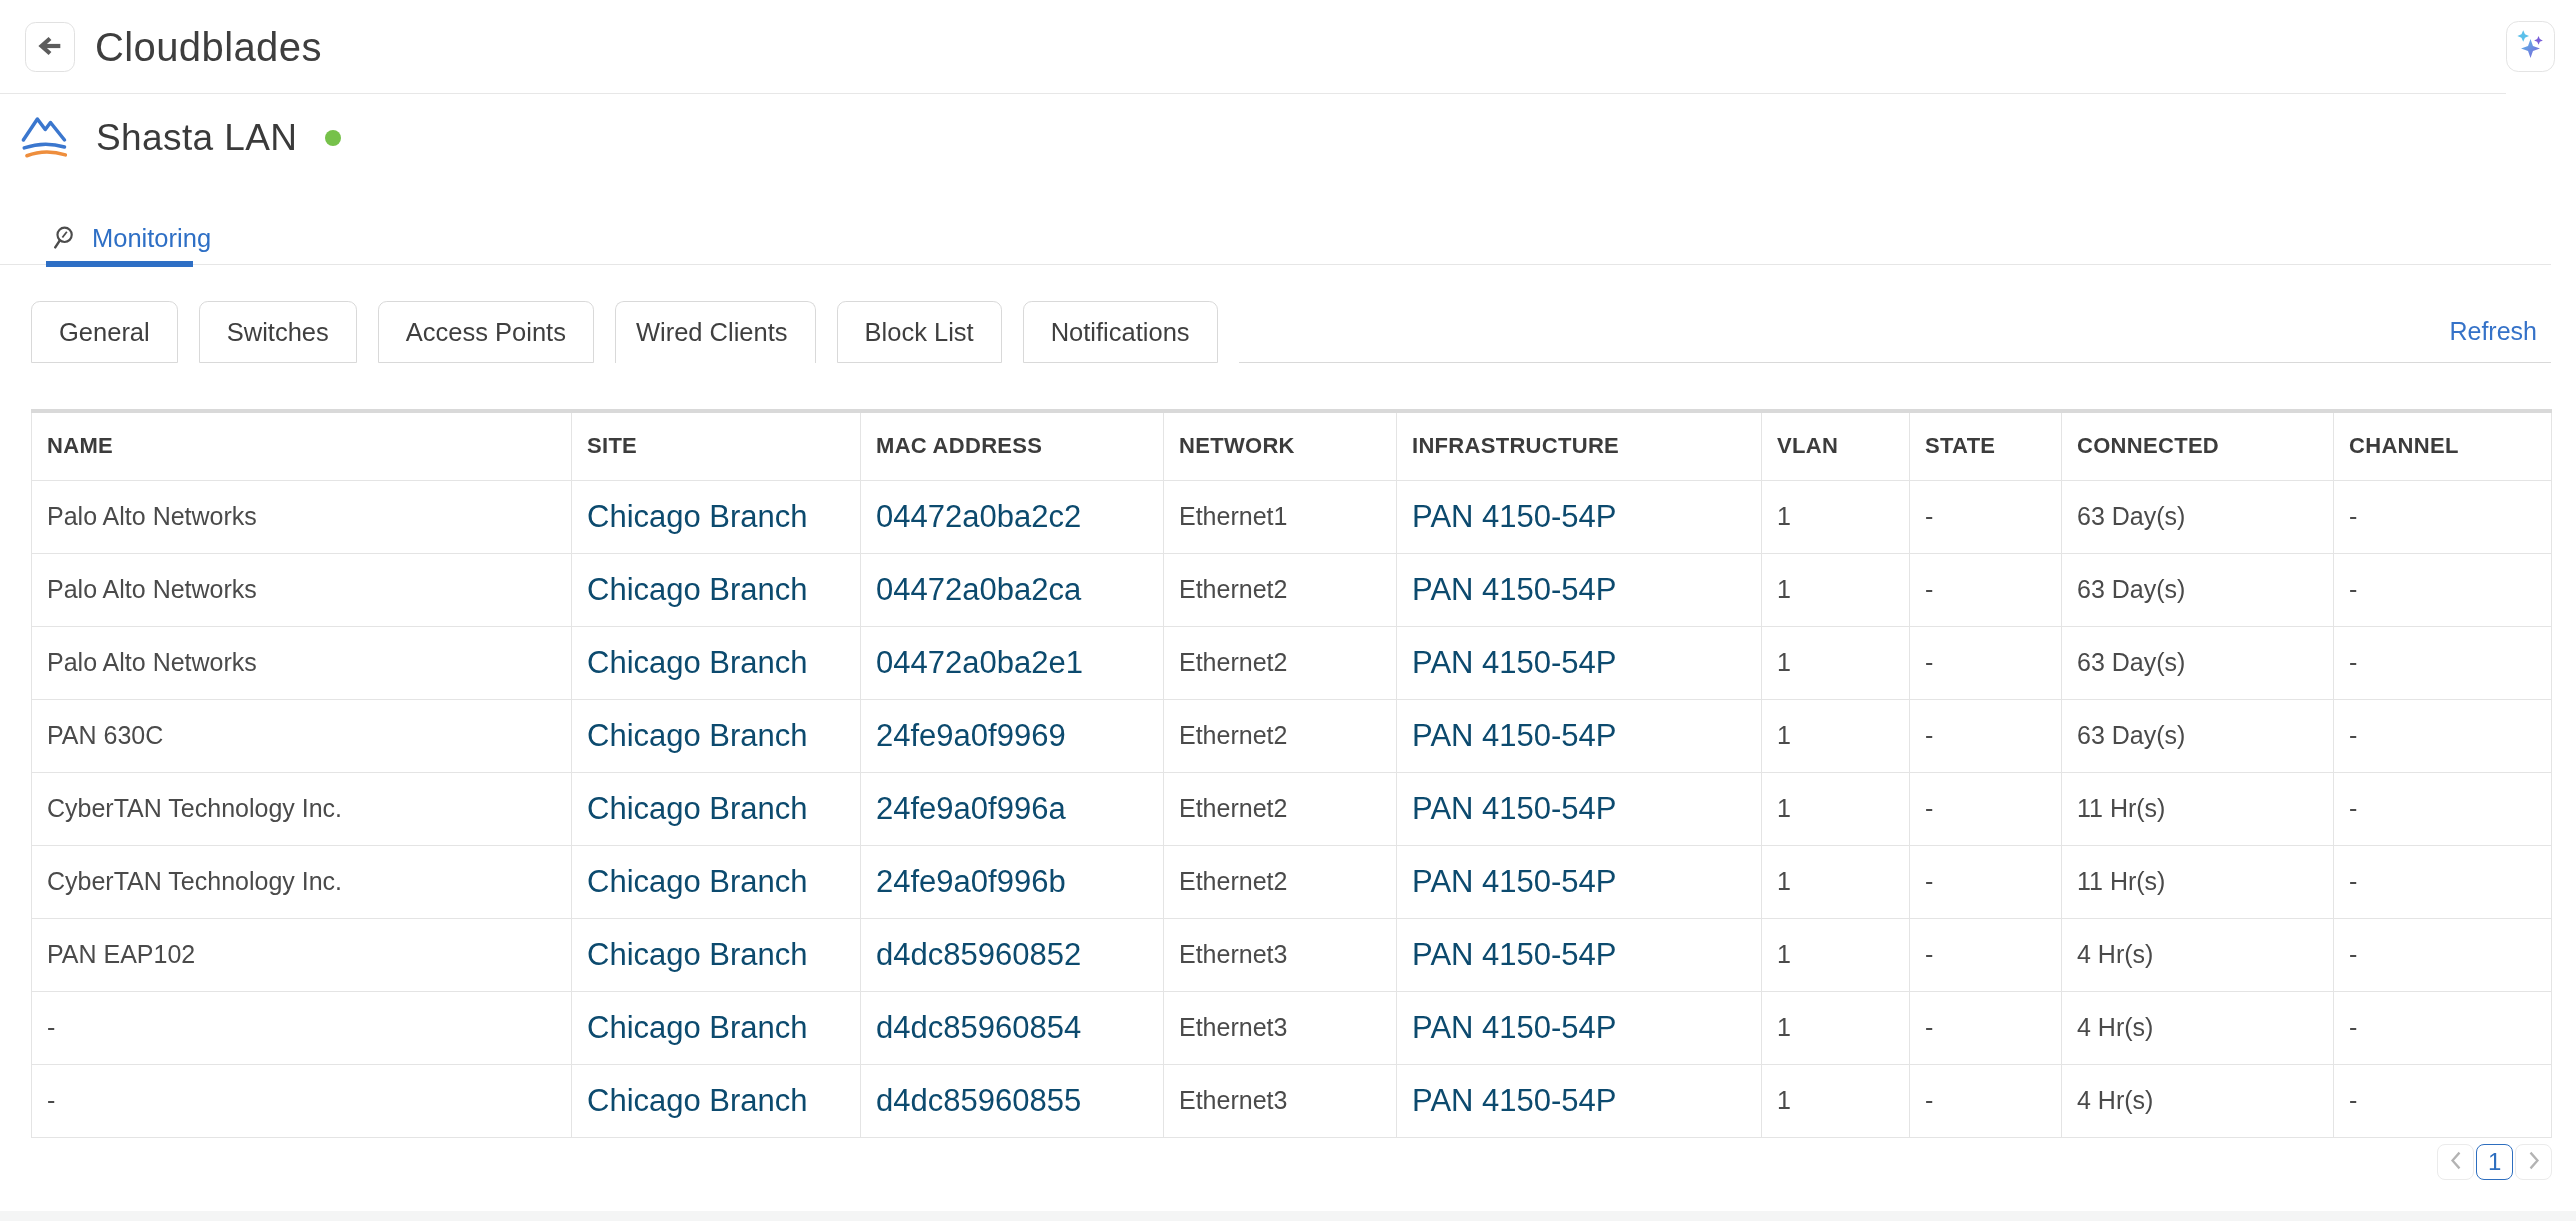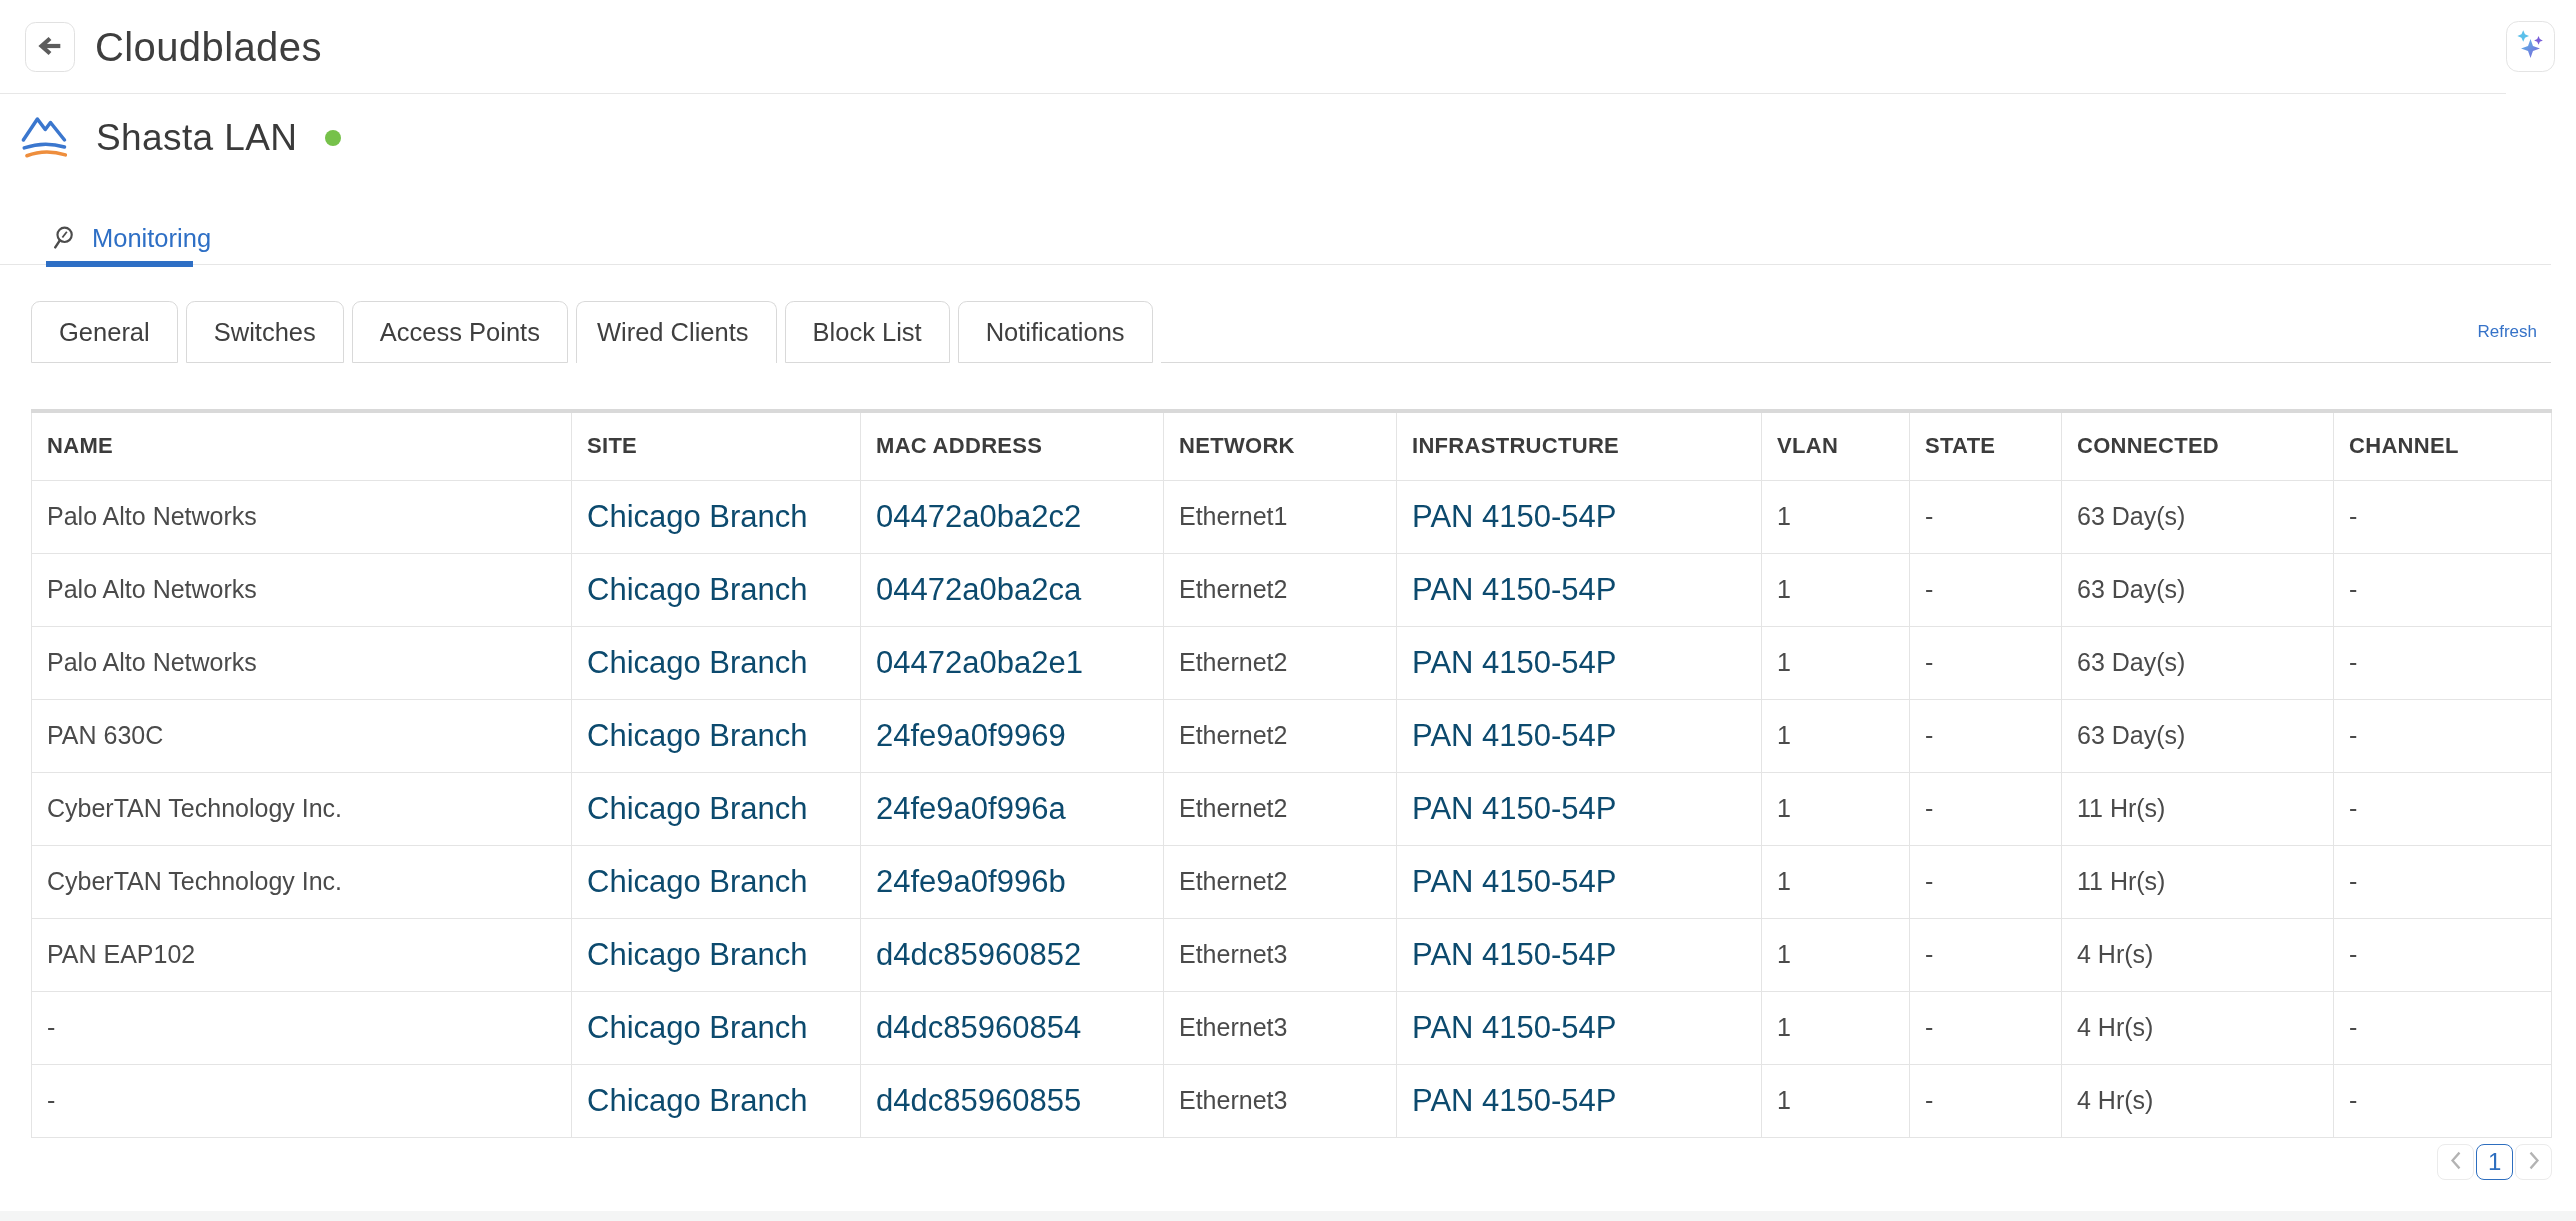--- a/index.html
+++ b/index.html
@@ -28,28 +28,28 @@
   .nav-row { position: absolute; left: 0; top: 202px; width: 2551px; height: 63px;
     border-bottom: 0.9px solid #E6E6E6; }
   .monitoring-tab { position: absolute; left: 53px; bottom: 10.6px; display: flex;
     align-items: flex-end; gap: 14px; cursor: pointer; }
   .monitoring-label { font-size: 25.5px; color: #2E6FC5; }
   .nav-underline { position: absolute; left: 46px; bottom: -2.6px; width: 147px; height: 5.3px;
     background: #2E6FC5; }
 
   
   .tab-strip { position: absolute; left: 31px; top: 301px; right: 25px; height: 62px;
-    display: flex; gap: 8px; }
+    display: flex; gap: 21px; }
   .tab { border: 0.9px solid #D9D9D9; border-radius: 8.8px 8.8px 0 0; background: #fff;
     padding: 0 27px; display: flex; align-items: center; font-size: 25.5px; color: #3F3F3F;
     white-space: nowrap; cursor: pointer; }
   .tab.active { border-bottom: none; padding-left: 20px; }
   .tab-spacer { flex: 1; border-bottom: 0.9px solid #D9D9D9; display: flex;
     align-items: center; justify-content: flex-end; padding-right: 14px; }
-  .refresh-link { font-size: 17px; color: #3572C8; cursor: pointer; }
+  .refresh-link { font-size: 25px; color: #3572C8; cursor: pointer; }
 
   
   .data-table { position: absolute; left: 31px; top: 385px; width: 2521px;
     border-collapse: collapse; table-layout: fixed; margin-top: 24px; }
   .data-table th, .data-table td { border: 0.9px solid #E4E4E4; text-align: left;
     padding-left: 15px; overflow: hidden; white-space: nowrap; }
   .data-table thead th { height: 69px; font-size: 22px; font-weight: 700; color: #3C3C3C;
     border-top: 4.4px solid #D9D9D9; letter-spacing: 0.3px; }
   .data-table tbody td { height: 73px; font-size: 25px; color: #4A4A4A; }
   .cell-link { font-size: 31px; color: #0c4a6e; cursor: pointer; }

